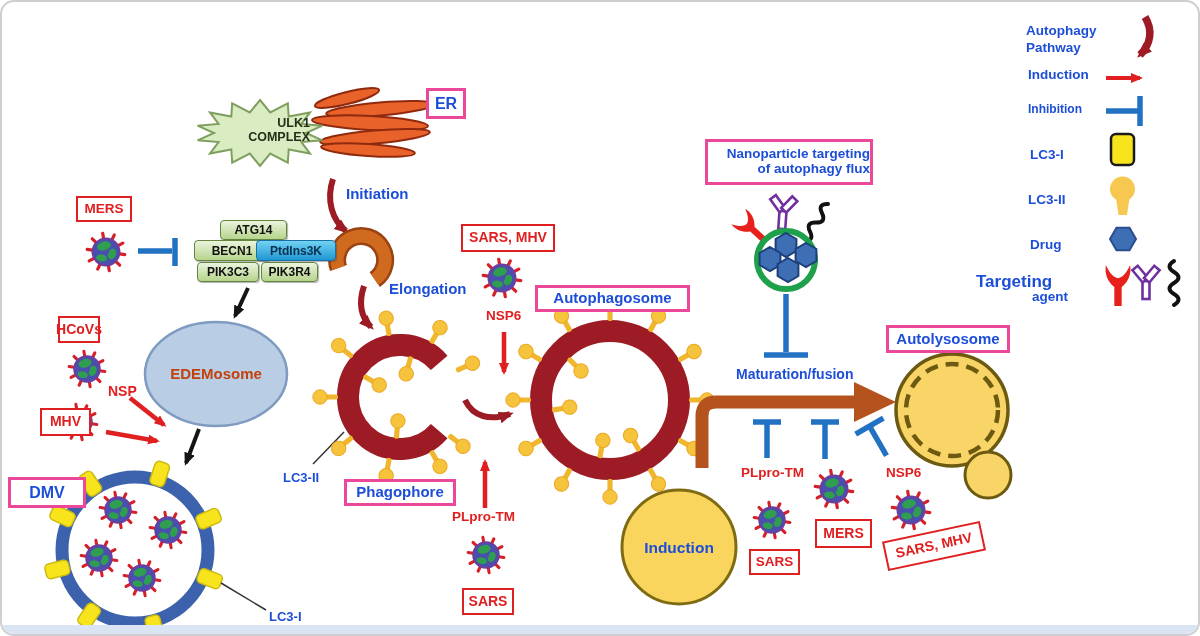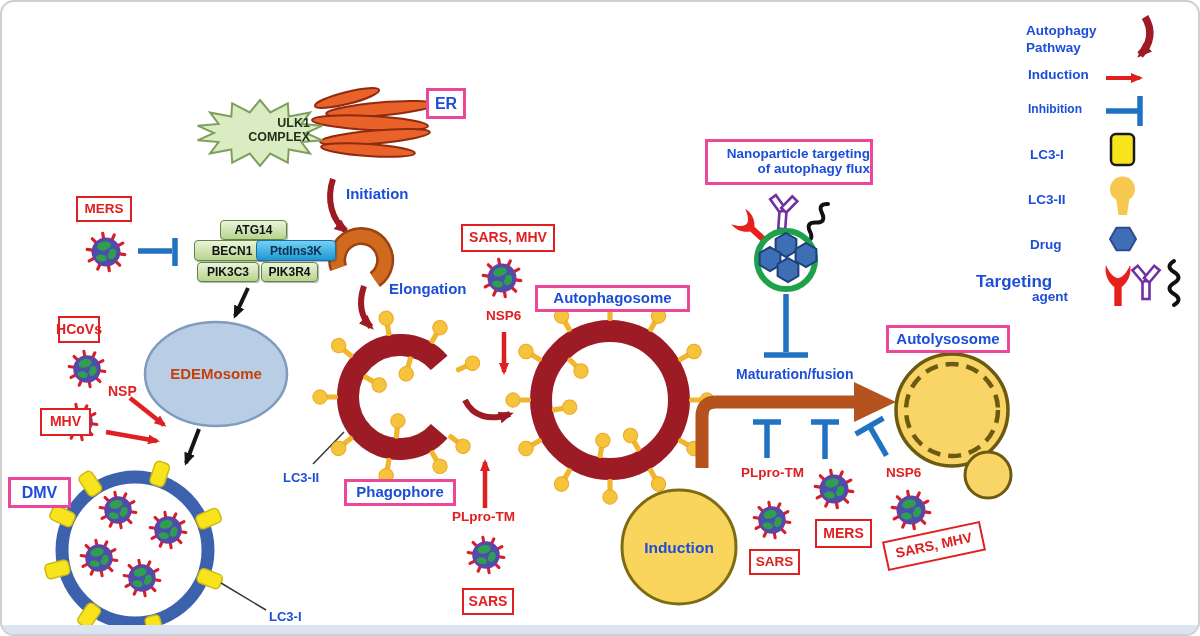--- a/index.html
+++ b/index.html
@@ -237,21 +237,21 @@
       <circle cx="1120.5" cy="187" r="12.5"></circle>
     </g>
     <polygon points="1114.5,225.7 1127.5,225.7 1134,237 1127.5,248.3 1114.5,248.3 1108,237" fill="#3e6fb5" stroke="#2a4d8f" stroke-width="2"></polygon>
     <use href="#redy" transform="translate(1116 283) scale(1.05)"></use>
     <use href="#antibody" transform="translate(1144 279)"></use>
     <use href="#squiggle" transform="translate(1172 259)"></use>
   </g>
 </svg>
 
 <div class="lbl kbox" style="left:424px;top:79px;width:40px;height:31px;font-size:16px;">ER</div>
-<div class="lbl kbox" style="left:6px;top:468px;width:63px;height:31px;font-size:16px;">DMV</div>
+<div class="lbl kbox" style="left:6px;top:468px;width:78px;height:31px;font-size:16px;">DMV</div>
 <div class="lbl kbox" style="left:342px;top:470px;width:112px;height:27px;font-size:15px;">Phagophore</div>
 <div class="lbl kbox" style="left:533px;top:276px;width:155px;height:27px;font-size:15px;">Autophagosome</div>
 <div class="lbl kbox" style="left:884px;top:316px;width:124px;height:28px;font-size:15px;">Autolysosome</div>
 <div class="lbl kbox col" style="left:703px;top:130px;width:168px;height:46px;font-size:13.5px;">
   <span>Nanoparticle targeting</span>
   <span>of  autophagy flux</span>
 </div>
 
 <div class="lbl rbox" style="left:74px;top:194px;width:56px;height:26px;font-size:13.5px;">MERS</div>
 <div class="lbl rbox" style="left:56px;top:314px;width:42px;height:27px;font-size:14px;">HCoVs</div>

